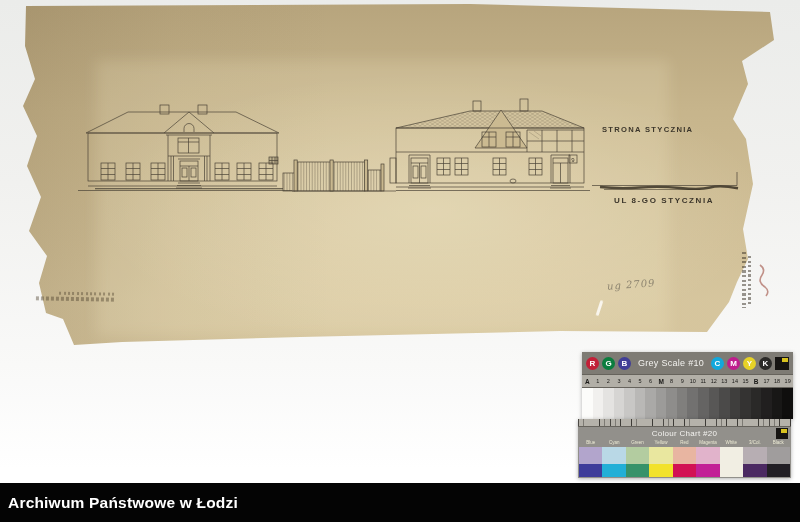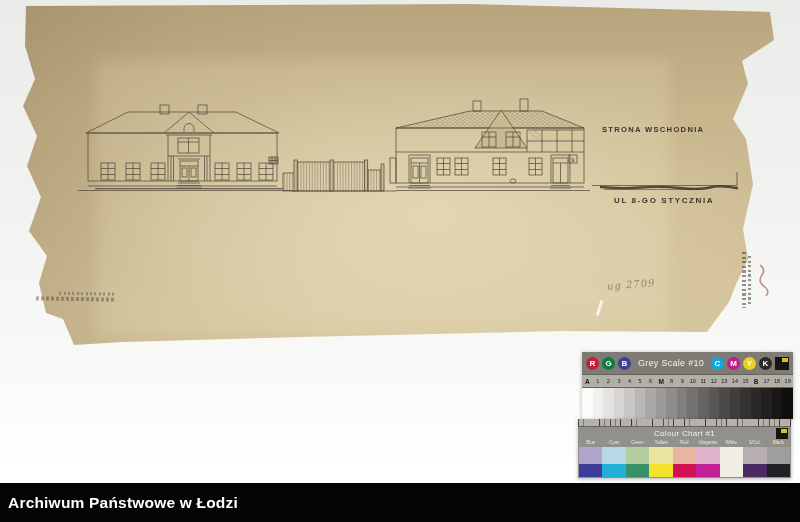--- a/index.html
+++ b/index.html
@@ -248,21 +248,21 @@
         <path d="M600,187 q20,2 40,0.5 t40,0.5 t30,-0.5 t28,0.8" stroke-width="2.4" stroke="rgba(58,50,38,0.85)"></path>
         <line x1="604" y1="189.5" x2="700" y2="189.5" stroke-width="0.9" stroke="rgba(58,50,38,0.6)"></line>
       </g>
 
       <path d="M760,265 q6,4 2,10 q-5,7 3,12 q5,4 1,9" stroke="rgba(150,62,48,0.55)" stroke-width="1.6"></path>
     </g>
 
     <text x="573" y="161.5" font-size="6" text-anchor="middle" fill="#3f392e" stroke="none" font-family="Liberation Sans, sans-serif">9</text>
   </svg>
 
-  <div class="abs hand-label" style="left:602px; top:125px; font-size:7.6px; letter-spacing:1.3px;">STRONA WSCHODNIA</div>
+  <div class="abs hand-label" style="left:602px; top:125px; font-size:7.6px; letter-spacing:1.3px;">STRONA STYCZNIA</div>
   <div class="abs hand-label" style="left:614px; top:196px; font-size:8px; letter-spacing:1.6px;">UL 8-GO STYCZNIA</div>
   <div class="abs pencil-note" style="left:607px; top:279px;">ug 2709</div>
 
   <div class="abs stamp-bl">
     <div class="bar1"></div>
       <div class="bar2"></div>
   </div>
   <div class="abs stamp-right">
     <div class="col"></div>
       <div class="col col2"></div>
@@ -327,21 +327,21 @@
         <div class="step" style="background: rgb(42, 41, 40);"></div>
         <div class="step" style="background: rgb(33, 31, 31);"></div>
         <div class="step" style="background: rgb(24, 23, 22);"></div>
         <div class="step" style="background: rgb(15, 14, 13);"></div>
       </div>
   </div>
 
   <div class="abs colour-card">
     <div class="cc-ruler"></div>
     <div class="cc-head">
-      <span class="cc-title">Colour Chart #1</span>
+      <span class="cc-title">Colour Chart #20</span>
       <span class="logo-patch"></span>
     </div>
     <div class="cc-labels" id="ccLabels">
         <span class="cc-label">Blue</span>
         <span class="cc-label">Cyan</span>
         <span class="cc-label">Green</span>
         <span class="cc-label">Yellow</span>
         <span class="cc-label">Red</span>
         <span class="cc-label">Magenta</span>
         <span class="cc-label">White</span>

